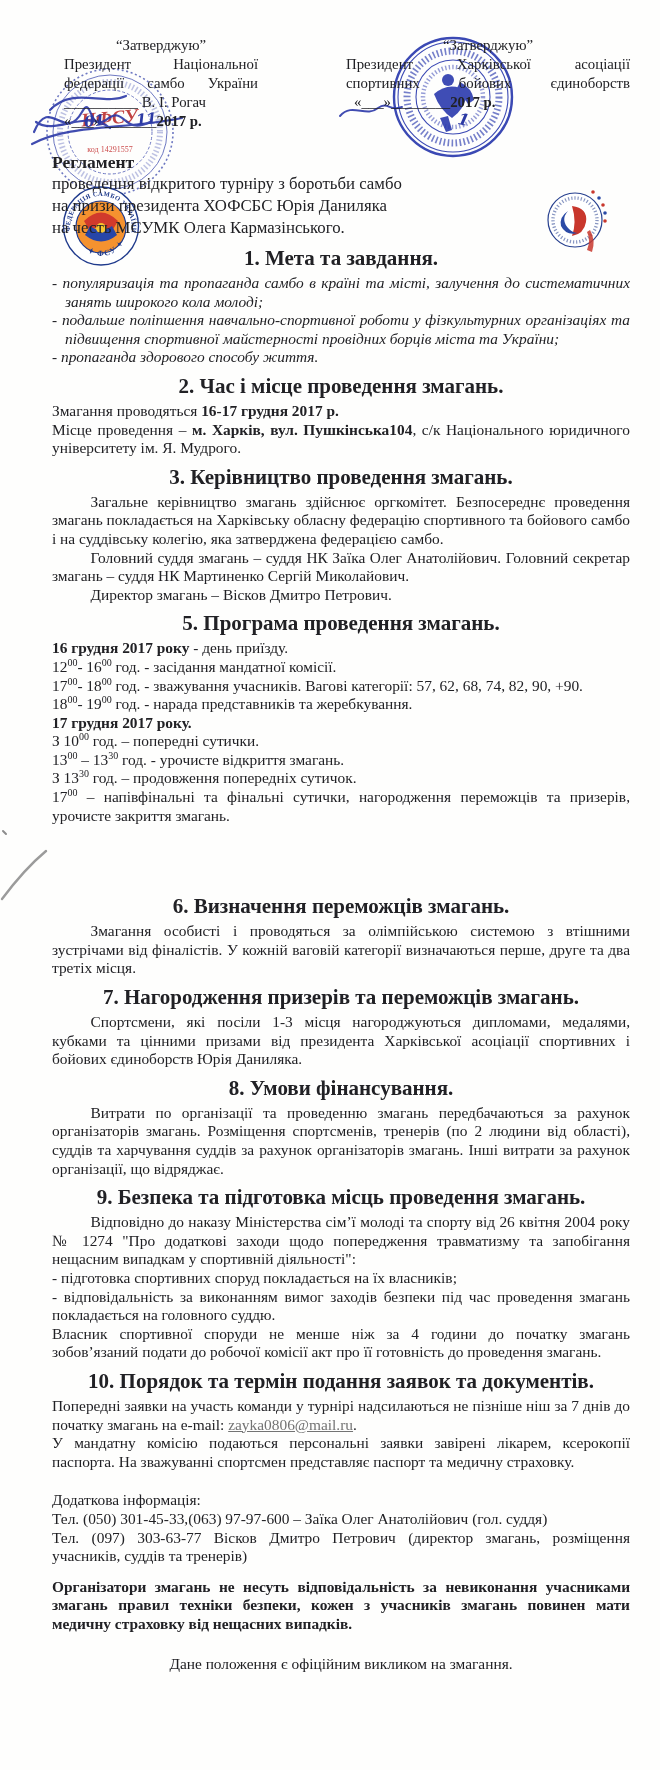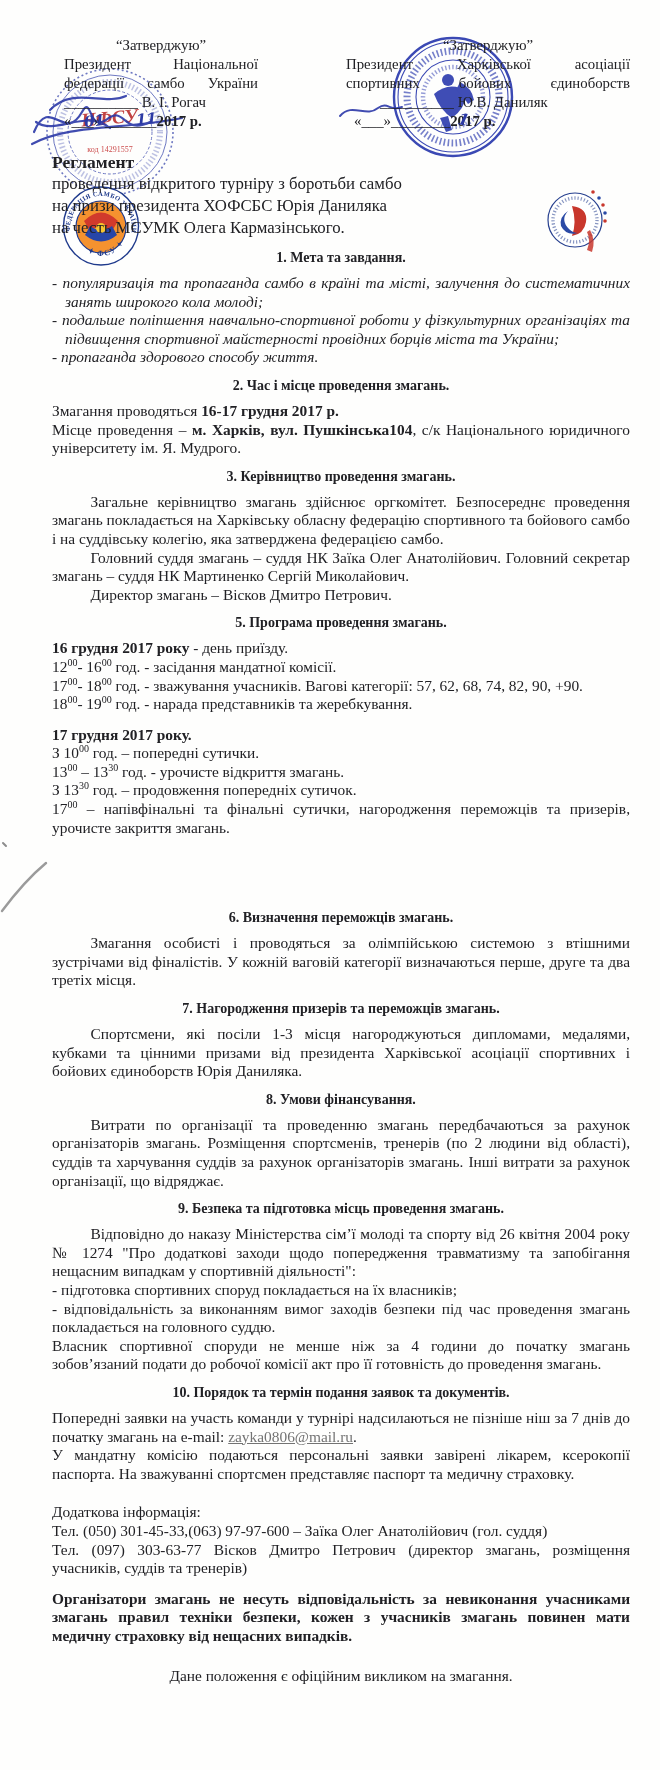--- a/index.html
+++ b/index.html
@@ -32,21 +32,21 @@
   
   .deco { position:absolute; z-index:2; pointer-events:none; }
   .hand { position:absolute; z-index:4; color:#2c3aa4; font-style:italic; font-weight:bold;
           font-family:"DejaVu Serif",serif; pointer-events:none; }
   
   .title-block { width:524px; margin-top:20px; position:relative; z-index:3; }
   .doc-heading { font-size:17.5px; font-weight:bold; line-height:22px; }
   .doc-sub { font-size:16.8px; line-height:22px; }
   
   #sections { margin-top:2px; }
-  .sec-heading { text-align:center; font-weight:bold; font-size:14px; line-height:20px; margin:9px 0 6px; }
+  .sec-heading { text-align:center; font-weight:bold; font-size:21px; line-height:20px; margin:9px 0 6px; }
   .para { font-size:15.4px; line-height:18.6px; text-align:justify; }
   .para.pi { text-indent:2.5em; }
   .para.li { padding-left:13px; text-indent:-13px;font-style:italic; }
   .para.centerb { text-align:left; text-align-last:center; font-weight:normal; }
   .para.boldp { font-weight:bold; }
   sup { font-size:10px; line-height:0; vertical-align:super; }
   a.email { color:#737373; text-decoration:underline; }
   .page-gap { position:relative; height:62px; }
   .page-gap svg { position:absolute; left:-52px; top:-6px; }
 </style>
@@ -131,21 +131,20 @@
       <div class="ap-line ap-title">“Затверджую”</div>
       <div class="ap-line">Президент Національної</div>
       <div class="ap-line">федерації самбо України</div>
       <div class="sig-line"><span class="us">__________</span> <span>В. І. Рогач</span></div>
       <div class="date-line"><span>«___» _______</span><span class="b">2017 р.</span></div>
     </div>
     <div class="ap-col ap-right">
       <div class="ap-line ap-title">“Затверджую”</div>
       <div class="ap-line">Президент Харківської асоціації</div>
       <div class="ap-line">спортивних бойових єдиноборств</div>
-      <div class="sig-line"><span class="us">__________</span> <span>Ю.В. Даниляк</span></div>
       <div class="date-line"><span>«___»________</span><span class="b">2017 р.</span></div>
     </div>
   </header>
 
   <div class="title-block">
     <div class="doc-heading">Регламент</div>
     <div class="doc-sub">проведення відкритого турніру з боротьби самбо</div>
     <div class="doc-sub">на призи президента ХОФСБС Юрія Даниляка</div>
     <div class="doc-sub">на честь МСУМК Олега Кармазінського.</div>
   </div>
@@ -167,21 +166,21 @@
         <p class="para pi"><span>Загальне керівництво змагань здійснює оргкомітет. Безпосереднє проведення змагань покладається на Харківську обласну федерацію спортивного та бойового самбо і на суддівську колегію, яка затверджена федерацією самбо.</span></p>
         <p class="para pi"><span>Головний суддя змагань – суддя НК Заїка Олег Анатолійович. Головний секретар змагань – суддя НК Мартиненко Сергій Миколайович.</span></p>
         <p class="para pi"><span>Директор змагань – Вісков Дмитро Петрович.</span></p>
       </section>
       <section>
         <div class="sec-heading">5. Програма проведення змагань.</div>
         <p class="para" style="margin-top: 2px;"><span class="b">16 грудня 2017 року</span><span> - день приїзду.</span></p>
         <p class="para"><span>12</span><sup>00</sup><span>- 16</span><sup>00</sup><span> год. - засідання мандатної комісії.</span></p>
         <p class="para"><span>17</span><sup>00</sup><span>- 18</span><sup>00</sup><span> год. - зважування учасників. Вагові категорії: 57, 62, 68, 74, 82, 90, +90.</span></p>
         <p class="para"><span>18</span><sup>00</sup><span>- 19</span><sup>00</sup><span> год. - нарада представників та жеребкування.</span></p>
-        <p class="para" style="margin-top: 12px;"><span class="b">17 грудня 2017 року.</span></p>
+        <p class="para" style="margin-top: 0;"><span class="b">17 грудня 2017 року.</span></p>
         <p class="para"><span>З 10</span><sup>00</sup><span> год. – попередні сутички.</span></p>
         <p class="para"><span>13</span><sup>00</sup><span> – 13</span><sup>30</sup><span> год. - урочисте відкриття змагань.</span></p>
         <p class="para"><span>З 13</span><sup>30</sup><span> год. – продовження попередніх сутичок.</span></p>
         <p class="para"><span>17</span><sup>00</sup><span> – напівфінальні та фінальні сутички, нагородження переможців та призерів, урочисте закриття змагань.</span></p>
       </section>
       <div class="page-gap">
         <svg width="54" height="86" viewBox="0 0 54 86">
           <path d="M3 12 l3 3" stroke="#8d8d8d" stroke-width="2" fill="none" stroke-linecap="round"></path>
           <path d="M2 80 C14 64 28 47 46 32" stroke="#9b9b9b" stroke-width="2.4" fill="none" stroke-linecap="round"></path>
         </svg>

